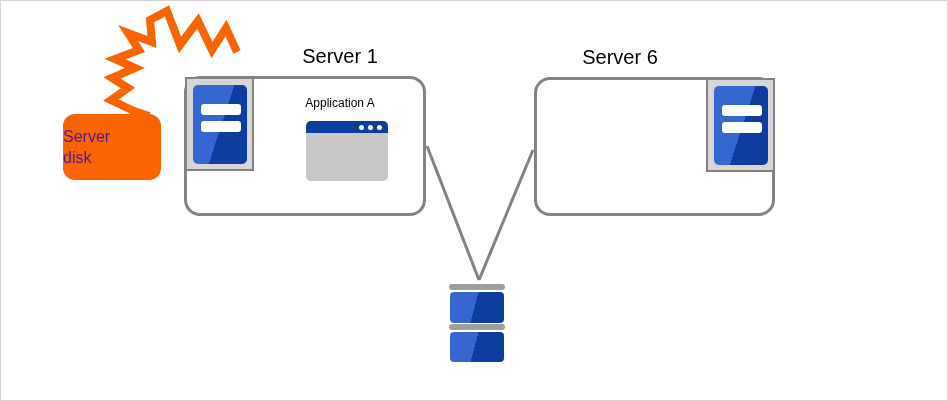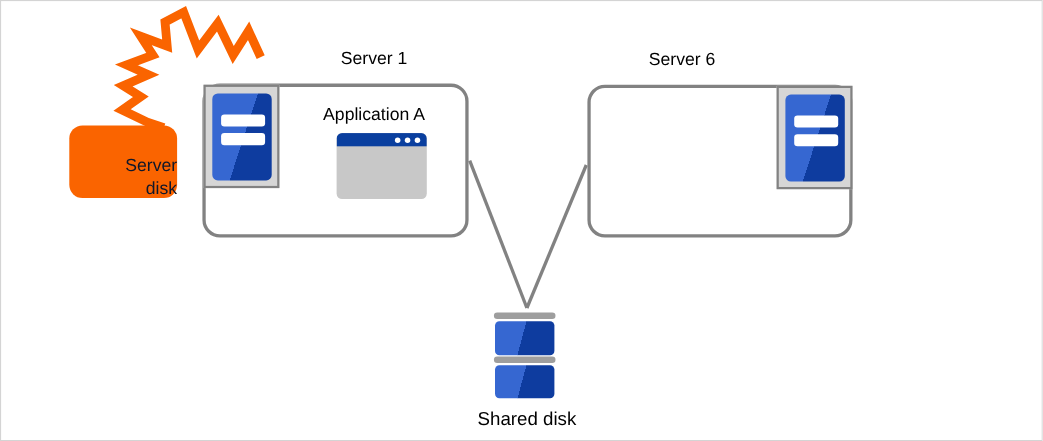--- a/index.html
+++ b/index.html
@@ -9,42 +9,42 @@
     border:1px solid var(--canvas-border,#d4d4d4);
     font-family:"Liberation Sans", sans-serif; color:#000; overflow:hidden;
   }
   .layer { position:absolute; left:0; top:0; width:948px; height:401px; pointer-events:none; }
   .crash { fill:none; stroke:var(--accent-orange,#fa6400); stroke-width:8; stroke-miterlimit:12; }
   .conn  { stroke:var(--line-gray,#828282); stroke-width:3; }
 
   .alert-badge {
     position:absolute; left:62px; top:113px; width:98px; height:66px;
     background:var(--accent-orange,#fa6400); border-radius:12px;
-    color:#0f172a; font-size:16px; line-height:21px; text-align:right; padding-top:26px;
+    color:#4c1d95; font-size:16px; line-height:21px; text-align:left; padding-top:12px;
   }
 
   .server-box { position:absolute; background:#fff; border:3px solid var(--line-gray,#828282); border-radius:16px; }
   #box1 { left:183px; top:75px; width:242px; height:140px; }
   #box2 { left:533px; top:76px; width:241px; height:139px; }
 
-  .node-title { position:absolute; width:172px; text-align:center; font-size:16px; white-space:nowrap; }
+  .node-title { position:absolute; width:172px; text-align:center; font-size:20px; white-space:nowrap; }
   #title1 { left:253px; top:44px; }
   #title2 { left:533px; top:45px; }
 
   .server-icon { position:absolute; width:69px; height:94px; background:var(--frame-gray,#d6d6d6); border:2px solid var(--line-gray,#828282); }
   #icon1 { left:184px; top:76px; }
   #icon2 { left:705px; top:77px; }
   .tower {
     position:absolute; left:6px; top:6px; width:54px; height:79px; border-radius:5px;
     background:linear-gradient(108deg, var(--blue-light,#3667d1) 52%, var(--blue-dark,#0e3c9f) 52%);
   }
   .slot { position:absolute; left:8px; width:40px; height:11px; background:#fff; border-radius:3px; }
   .slot.s1 { top:19px; } .slot.s2 { top:36px; }
 
-  .app-label { position:absolute; left:253px; top:95px; width:172px; text-align:center; font-size:16px; white-space:nowrap; }
+  .app-label { position:absolute; left:253px; top:95px; width:172px; text-align:center; font-size:12px; white-space:nowrap; }
   .app-window { position:absolute; left:305px; top:120px; width:82px; height:60px; border-radius:5px; background:var(--window-gray,#c8c8c8); overflow:hidden; }
   .titlebar { height:12px; background:var(--titlebar-blue,#0a3f9f); display:flex; align-items:center; justify-content:flex-end; gap:4px; padding-right:6px; }
   .dot { width:5px; height:5px; border-radius:50%; background:#fff; }
 
   .disk { position:absolute; left:448px; top:283px; width:56px; height:78px; }
   .disk-bar { position:absolute; left:0; width:56px; height:6px; border-radius:3px; background:var(--disk-bar-gray,#9e9e9e); }
   .disk-block {
     position:absolute; left:1px; width:54px; border-radius:4px;
     background:linear-gradient(105deg, var(--blue-light,#3667d1) 46%, var(--blue-dark,#0e3c9f) 46%);
   }
@@ -93,15 +93,14 @@
       <div class="slot s2"></div>
     </div>
   </div>
 
   <div class="disk">
     <div class="disk-bar bar1"></div>
     <div class="disk-block blk1"></div>
     <div class="disk-bar bar2"></div>
     <div class="disk-block blk2"></div>
   </div>
-  <div class="disk-label">Shared disk</div>
 
 </div>
 
 </body></html>

